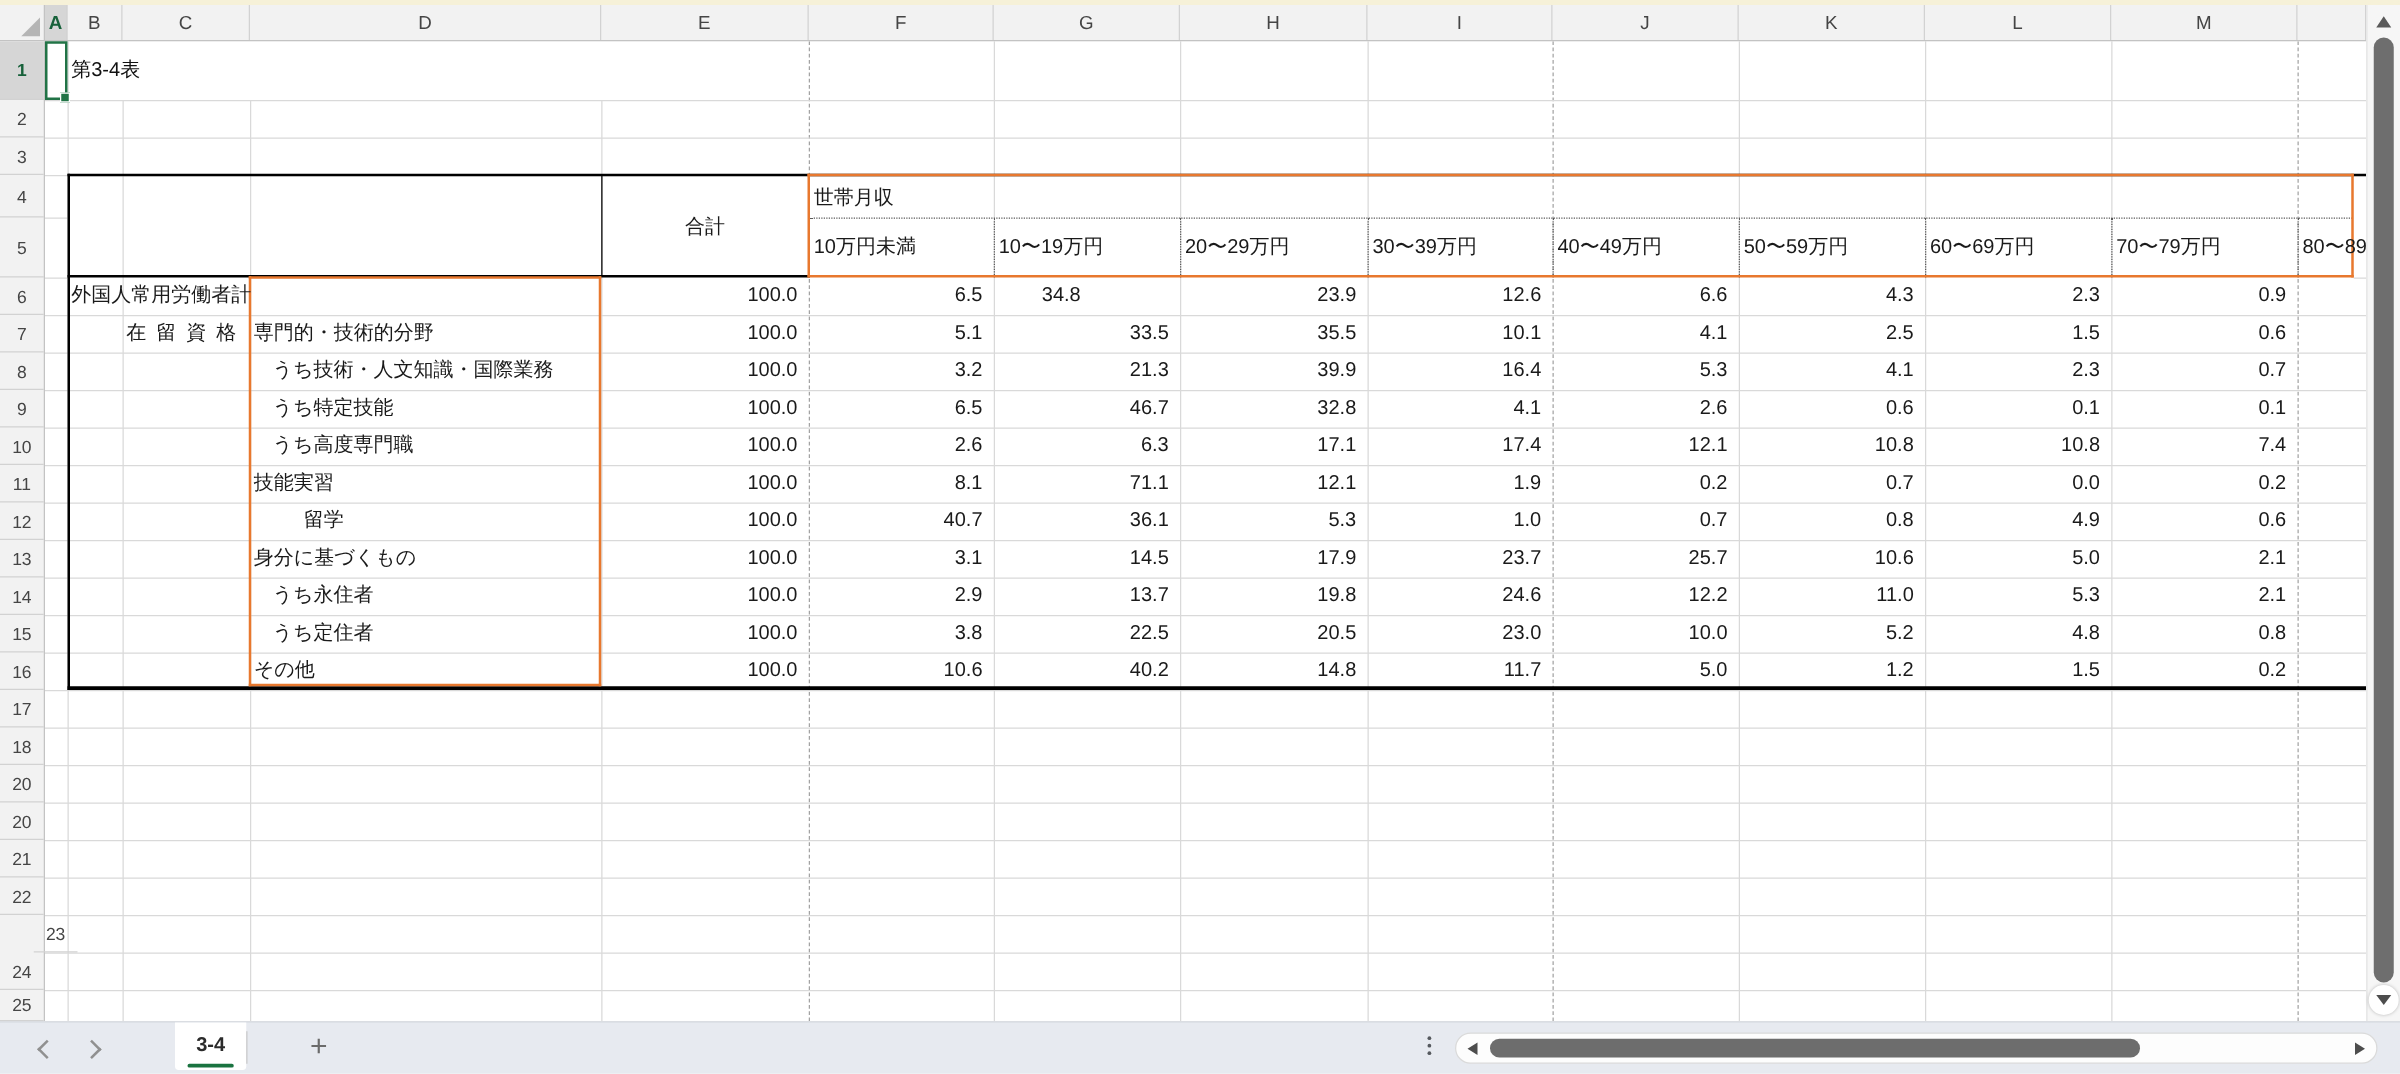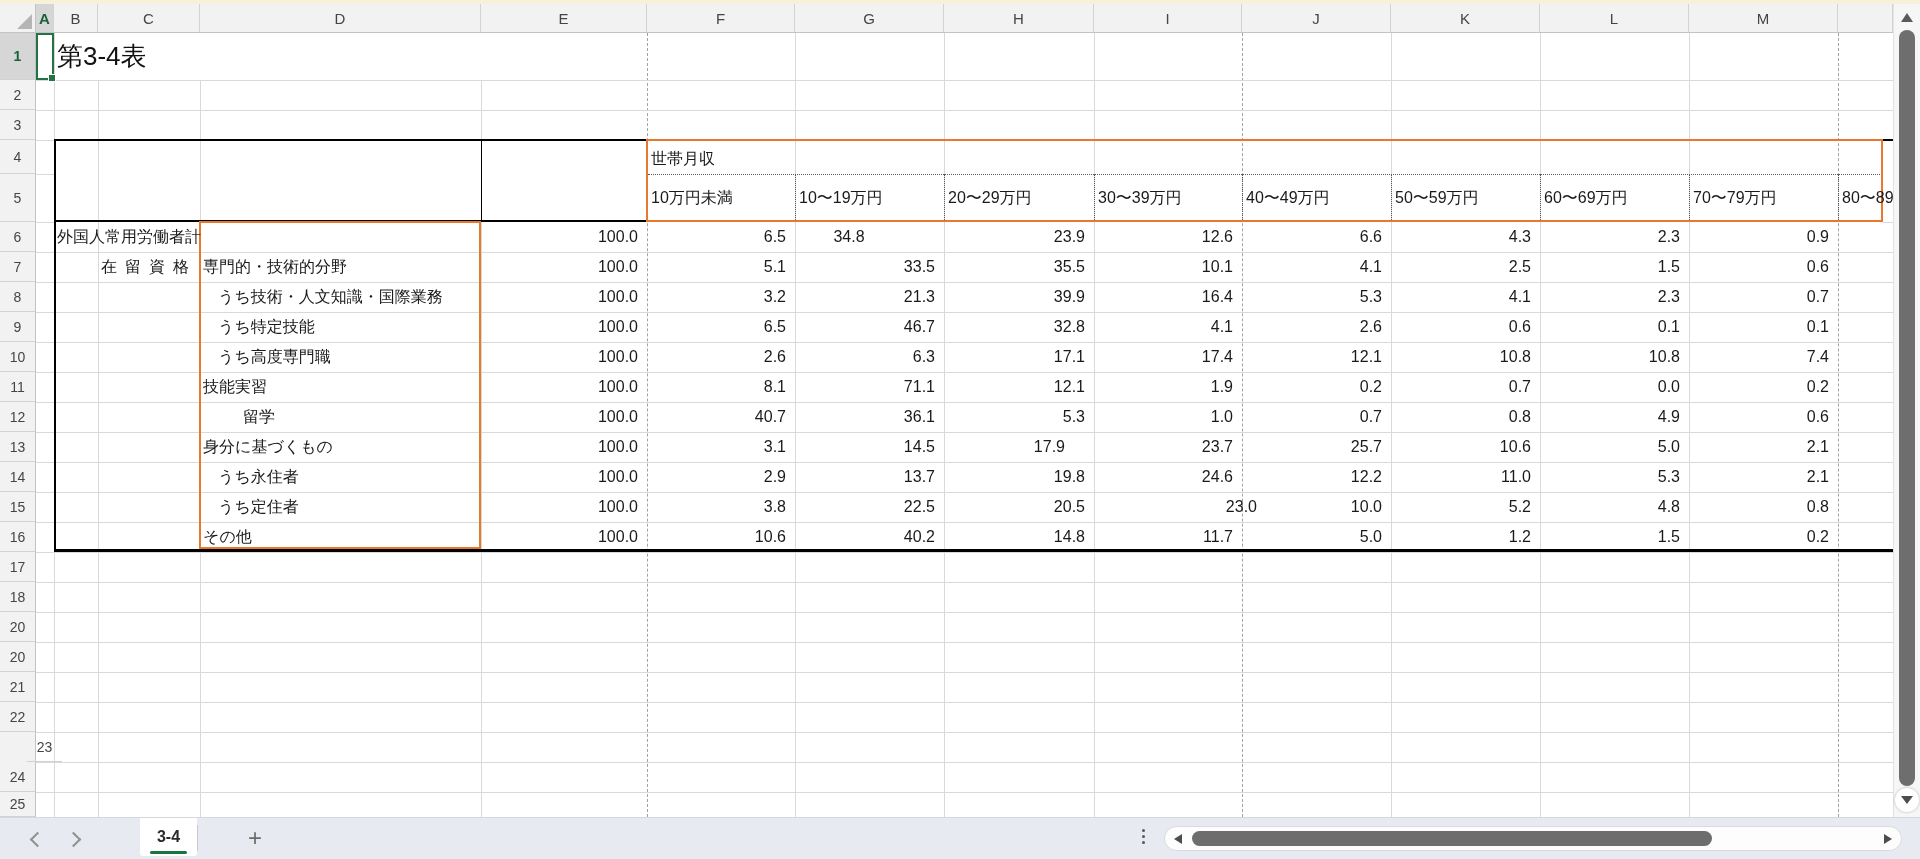--- a/index.html
+++ b/index.html
@@ -23,21 +23,21 @@
     display:flex;align-items:center;justify-content:center;font-size:15px;color:#454545;}
   .colcell.sel{background:#d6d6d6;color:#17613a;font-weight:bold;}
   #corner{left:0;top:0;width:36px;height:28px;background:#f2f2f2;border-right:1px solid #c3c3c3;box-sizing:border-box;}
   #corner .tri{position:absolute;right:3px;bottom:3px;width:0;height:0;border-left:15px solid transparent;border-bottom:15px solid #b5b5b5;}
   #rowheaders{left:0;top:29px;width:36px;height:784px;background:#f2f2f2;border-right:1px solid #c3c3c3;box-sizing:border-box;}
   .rowcell{position:absolute;left:0;width:35px;border-bottom:1px solid #d2d2d2;box-sizing:border-box;
     display:flex;align-items:center;justify-content:center;font-size:14px;color:#454545;}
   .rowcell.sel{background:#d6d6d6;color:#17613a;font-weight:bold;}
   .celltext{font-size:16px;color:#1a1a1a;white-space:nowrap;}
   .num{text-align:right;}
-  .title-text{position:absolute;top:29px;height:47px;line-height:47px;font-size:26px;color:#111;white-space:nowrap;}
+  .title-text{position:absolute;top:29px;height:47px;line-height:47px;font-size:16px;color:#111;white-space:nowrap;}
   #a1-selection{left:36px;top:29px;width:18px;height:47px;border:2px solid #217346;box-sizing:border-box;}
   #a1-handle{right:-4px;bottom:-4px;width:6px;height:6px;background:#217346;border:1px solid #fff;}
   
   #vscroll{left:1893px;top:4px;width:27px;height:813px;background:#f6f6f6;border-left:1px solid #e2e2e2;box-sizing:border-box;}
   #vscroll-up{left:7px;top:9px;width:0;height:0;border-left:6px solid transparent;border-right:6px solid transparent;border-bottom:9px solid #5a5a5a;}
   #vscroll-thumb{left:5px;top:26px;width:16px;height:756px;background:#6e6e6e;border-radius:8px;}
   #vscroll-down-btn{left:1px;top:784px;width:24px;height:24px;background:#fff;border-radius:50%;box-shadow:0 0 3px rgba(0,0,0,.25);display:flex;align-items:center;justify-content:center;}
   #vscroll-down-btn .tri{width:0;height:0;border-left:6px solid transparent;border-right:6px solid transparent;border-top:8px solid #4d4d4d;}
   #tabbar{left:0;top:817px;width:1920px;height:42px;background:#e7eaf0;border-top:1px solid #d4d7dd;box-sizing:border-box;}
   .chev{position:absolute;top:16px;width:9px;height:9px;border-left:2px solid #909090;border-bottom:2px solid #909090;}
@@ -169,20 +169,21 @@
       <div class="org" style="position: absolute; left: 646px; top: 135px; width: 2px; height: 83px;"></div>
       <div class="org" style="position: absolute; left: 1881px; top: 135px; width: 2px; height: 83px;"></div>
       <div class="org" style="position: absolute; left: 199px; top: 217px; width: 282px; height: 2px;"></div>
       <div class="org" style="position: absolute; left: 199px; top: 543px; width: 282px; height: 2px;"></div>
       <div class="org" style="position: absolute; left: 199px; top: 217px; width: 2px; height: 328px;"></div>
       <div class="org" style="position: absolute; left: 479px; top: 217px; width: 2px; height: 328px;"></div>
     </div>
 
   <span class="title-text" style="left:57px;">第3-4表</span>
 
+  <div class="abs celltext" style="left:481px;top:136px;width:166px;height:82px;display:flex;align-items:center;justify-content:center;">合計</div>
   <div class="abs celltext" style="left:651px;top:138px;height:34px;line-height:34px;">世帯月収</div>
   <div class="abs celltext" style="left:101px;top:248px;height:30px;line-height:30px;letter-spacing:8px;">在留資格</div>
 
   <div id="cells">
       <div class="celltext" style="position: absolute; left: 651px; top: 170px; height: 48px; line-height: 48px;">10万円未満</div>
       <div class="celltext" style="position: absolute; left: 799px; top: 170px; height: 48px; line-height: 48px;">10〜19万円</div>
       <div class="celltext" style="position: absolute; left: 948px; top: 170px; height: 48px; line-height: 48px;">20〜29万円</div>
       <div class="celltext" style="position: absolute; left: 1098px; top: 170px; height: 48px; line-height: 48px;">30〜39万円</div>
       <div class="celltext" style="position: absolute; left: 1246px; top: 170px; height: 48px; line-height: 48px;">40〜49万円</div>
       <div class="celltext" style="position: absolute; left: 1395px; top: 170px; height: 48px; line-height: 48px;">50〜59万円</div>
@@ -256,42 +257,42 @@
       <div class="celltext num" style="position: absolute; left: 944px; top: 398px; width: 141px; height: 30px; line-height: 30px;">5.3</div>
       <div class="celltext num" style="position: absolute; left: 1094px; top: 398px; width: 139px; height: 30px; line-height: 30px;">1.0</div>
       <div class="celltext num" style="position: absolute; left: 1242px; top: 398px; width: 140px; height: 30px; line-height: 30px;">0.7</div>
       <div class="celltext num" style="position: absolute; left: 1391px; top: 398px; width: 140px; height: 30px; line-height: 30px;">0.8</div>
       <div class="celltext num" style="position: absolute; left: 1540px; top: 398px; width: 140px; height: 30px; line-height: 30px;">4.9</div>
       <div class="celltext num" style="position: absolute; left: 1689px; top: 398px; width: 140px; height: 30px; line-height: 30px;">0.6</div>
       <div class="celltext" style="position: absolute; left: 203px; top: 428px; height: 30px; line-height: 30px;">身分に基づくもの</div>
       <div class="celltext num" style="position: absolute; left: 481px; top: 428px; width: 157px; height: 30px; line-height: 30px;">100.0</div>
       <div class="celltext num" style="position: absolute; left: 647px; top: 428px; width: 139px; height: 30px; line-height: 30px;">3.1</div>
       <div class="celltext num" style="position: absolute; left: 795px; top: 428px; width: 140px; height: 30px; line-height: 30px;">14.5</div>
-      <div class="celltext num" style="position: absolute; left: 924px; top: 428px; width: 141px; height: 30px; line-height: 30px; text-align: right;">17.9</div>
+      <div class="celltext num" style="position: absolute; left: 944px; top: 428px; width: 141px; height: 30px; line-height: 30px; text-align: right;">17.9</div>
       <div class="celltext num" style="position: absolute; left: 1094px; top: 428px; width: 139px; height: 30px; line-height: 30px;">23.7</div>
       <div class="celltext num" style="position: absolute; left: 1242px; top: 428px; width: 140px; height: 30px; line-height: 30px;">25.7</div>
       <div class="celltext num" style="position: absolute; left: 1391px; top: 428px; width: 140px; height: 30px; line-height: 30px;">10.6</div>
       <div class="celltext num" style="position: absolute; left: 1540px; top: 428px; width: 140px; height: 30px; line-height: 30px;">5.0</div>
       <div class="celltext num" style="position: absolute; left: 1689px; top: 428px; width: 140px; height: 30px; line-height: 30px;">2.1</div>
       <div class="celltext" style="position: absolute; left: 218px; top: 458px; height: 30px; line-height: 30px;">うち永住者</div>
       <div class="celltext num" style="position: absolute; left: 481px; top: 458px; width: 157px; height: 30px; line-height: 30px;">100.0</div>
       <div class="celltext num" style="position: absolute; left: 647px; top: 458px; width: 139px; height: 30px; line-height: 30px;">2.9</div>
       <div class="celltext num" style="position: absolute; left: 795px; top: 458px; width: 140px; height: 30px; line-height: 30px;">13.7</div>
       <div class="celltext num" style="position: absolute; left: 944px; top: 458px; width: 141px; height: 30px; line-height: 30px;">19.8</div>
       <div class="celltext num" style="position: absolute; left: 1094px; top: 458px; width: 139px; height: 30px; line-height: 30px;">24.6</div>
       <div class="celltext num" style="position: absolute; left: 1242px; top: 458px; width: 140px; height: 30px; line-height: 30px;">12.2</div>
       <div class="celltext num" style="position: absolute; left: 1391px; top: 458px; width: 140px; height: 30px; line-height: 30px;">11.0</div>
       <div class="celltext num" style="position: absolute; left: 1540px; top: 458px; width: 140px; height: 30px; line-height: 30px;">5.3</div>
       <div class="celltext num" style="position: absolute; left: 1689px; top: 458px; width: 140px; height: 30px; line-height: 30px;">2.1</div>
       <div class="celltext" style="position: absolute; left: 218px; top: 488px; height: 30px; line-height: 30px;">うち定住者</div>
       <div class="celltext num" style="position: absolute; left: 481px; top: 488px; width: 157px; height: 30px; line-height: 30px;">100.0</div>
       <div class="celltext num" style="position: absolute; left: 647px; top: 488px; width: 139px; height: 30px; line-height: 30px;">3.8</div>
       <div class="celltext num" style="position: absolute; left: 795px; top: 488px; width: 140px; height: 30px; line-height: 30px;">22.5</div>
       <div class="celltext num" style="position: absolute; left: 944px; top: 488px; width: 141px; height: 30px; line-height: 30px;">20.5</div>
-      <div class="celltext num" style="position: absolute; left: 1094px; top: 488px; width: 139px; height: 30px; line-height: 30px; padding-left: 24px;">23.0</div>
+      <div class="celltext num" style="position: absolute; left: 1094px; top: 488px; width: 139px; height: 30px; line-height: 30px;">23.0</div>
       <div class="celltext num" style="position: absolute; left: 1242px; top: 488px; width: 140px; height: 30px; line-height: 30px;">10.0</div>
       <div class="celltext num" style="position: absolute; left: 1391px; top: 488px; width: 140px; height: 30px; line-height: 30px;">5.2</div>
       <div class="celltext num" style="position: absolute; left: 1540px; top: 488px; width: 140px; height: 30px; line-height: 30px;">4.8</div>
       <div class="celltext num" style="position: absolute; left: 1689px; top: 488px; width: 140px; height: 30px; line-height: 30px;">0.8</div>
       <div class="celltext" style="position: absolute; left: 203px; top: 518px; height: 30px; line-height: 30px;">その他</div>
       <div class="celltext num" style="position: absolute; left: 481px; top: 518px; width: 157px; height: 30px; line-height: 30px;">100.0</div>
       <div class="celltext num" style="position: absolute; left: 647px; top: 518px; width: 139px; height: 30px; line-height: 30px;">10.6</div>
       <div class="celltext num" style="position: absolute; left: 795px; top: 518px; width: 140px; height: 30px; line-height: 30px;">40.2</div>
       <div class="celltext num" style="position: absolute; left: 944px; top: 518px; width: 141px; height: 30px; line-height: 30px;">14.8</div>
       <div class="celltext num" style="position: absolute; left: 1094px; top: 518px; width: 139px; height: 30px; line-height: 30px;">11.7</div>

